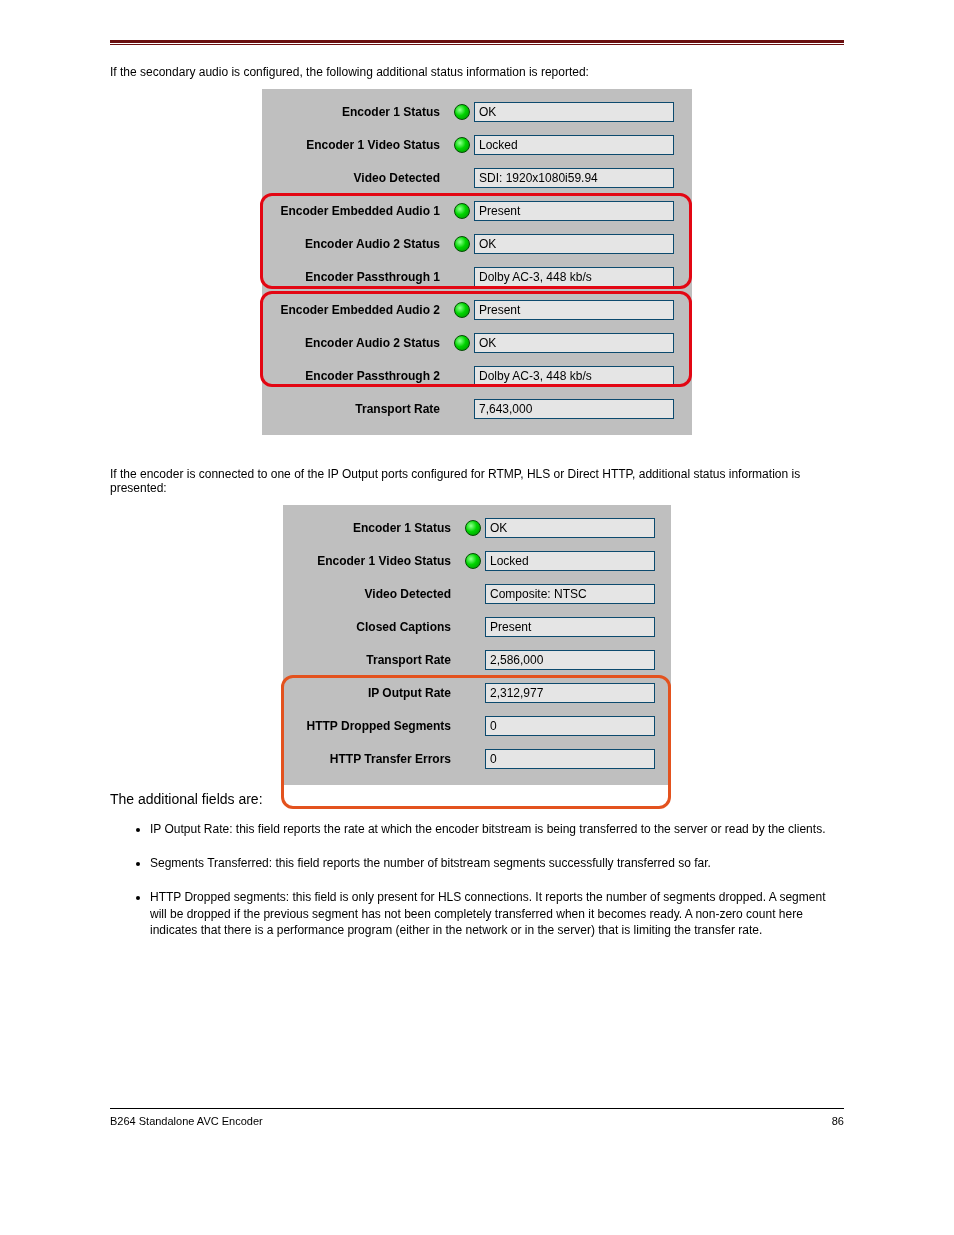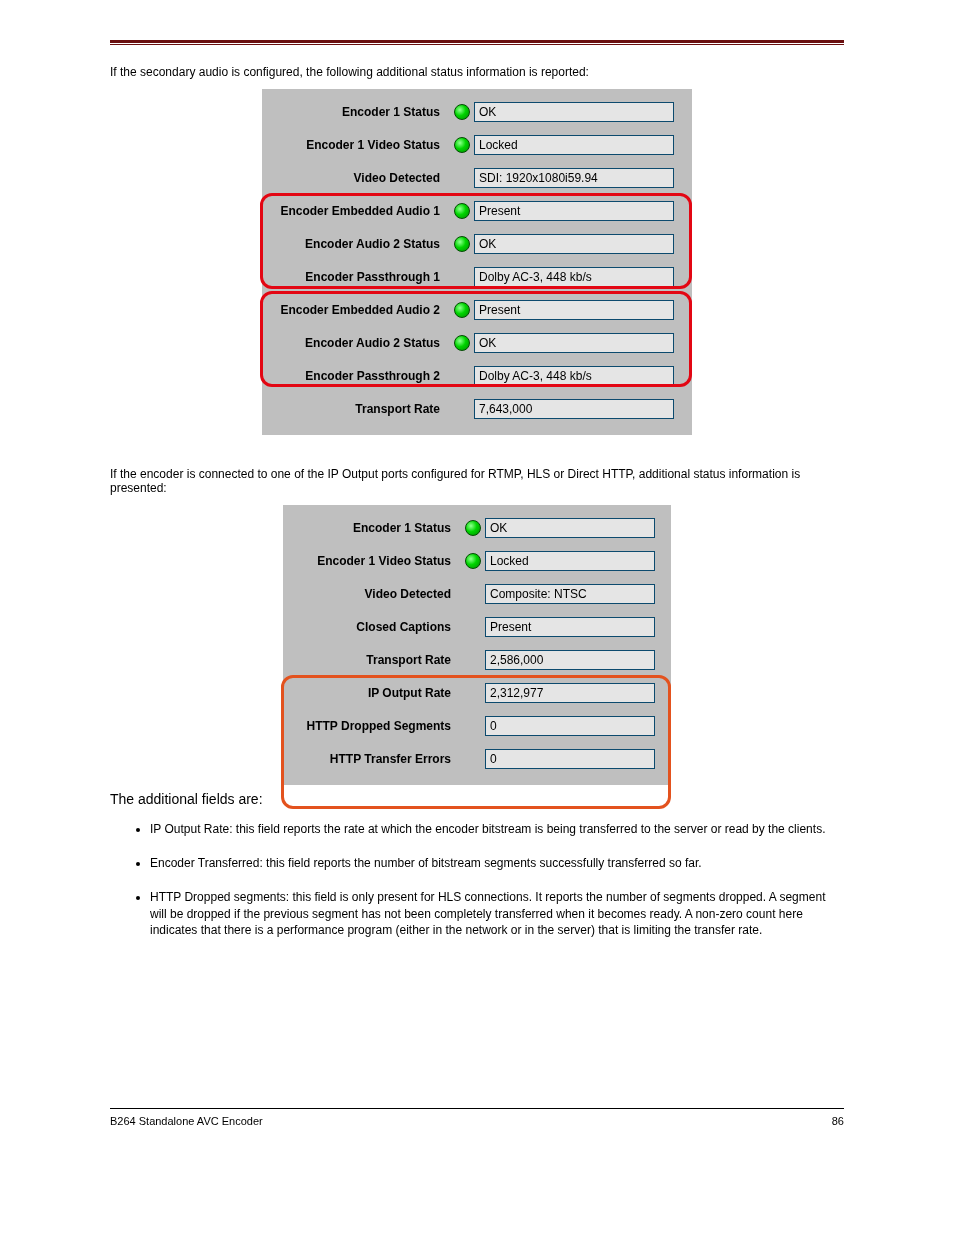--- a/index.html
+++ b/index.html
@@ -250,21 +250,21 @@
         </div>
 
       <div class="highlight" style="left:-2px; top:170px; width:390px; height:134px; border-color:#e3521e;"></div>
     </div>
   </div>
 
   <p class="caption" style="margin-bottom:6px;">The additional fields are:</p>
 
   <ul class="bullets">
     <li><b>IP Output Rate:</b><span> this field reports the rate at which the encoder bitstream is being transferred to the server or read by the clients.</span></li>
-    <li><b>Encoder Transferred:</b><span> this field reports the number of bitstream segments successfully transferred so far.</span></li>
+    <li><b>Segments Transferred:</b><span> this field reports the number of bitstream segments successfully transferred so far.</span></li>
     <li><b>HTTP Dropped segments:</b><span> this field is only present for HLS connections. It reports the number of segments dropped. A segment will be dropped if the previous segment has not been completely transferred when it becomes ready. A non-zero count here indicates that there is a performance program (either in the network or in the server) that is limiting the transfer rate.</span></li>
   </ul>
 
   <hr class="footer-hr">
   <div class="footer">
     <span>B264 Standalone AVC Encoder</span>
     <span>86</span>
   </div>
 </div>
 

